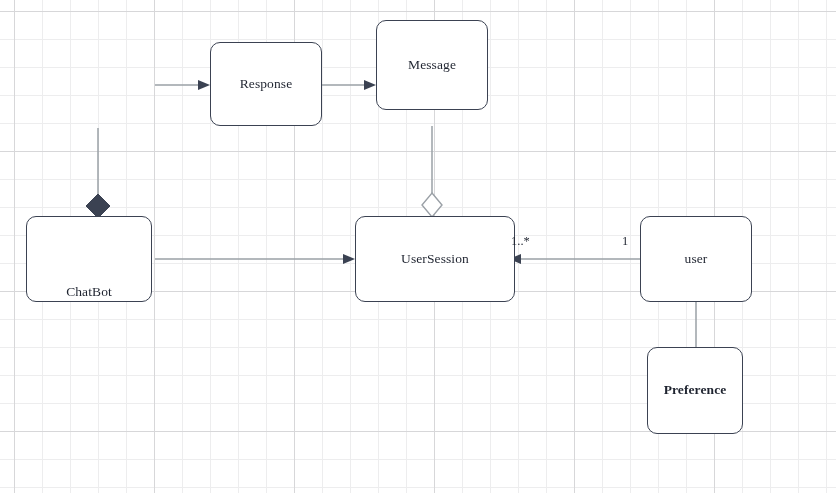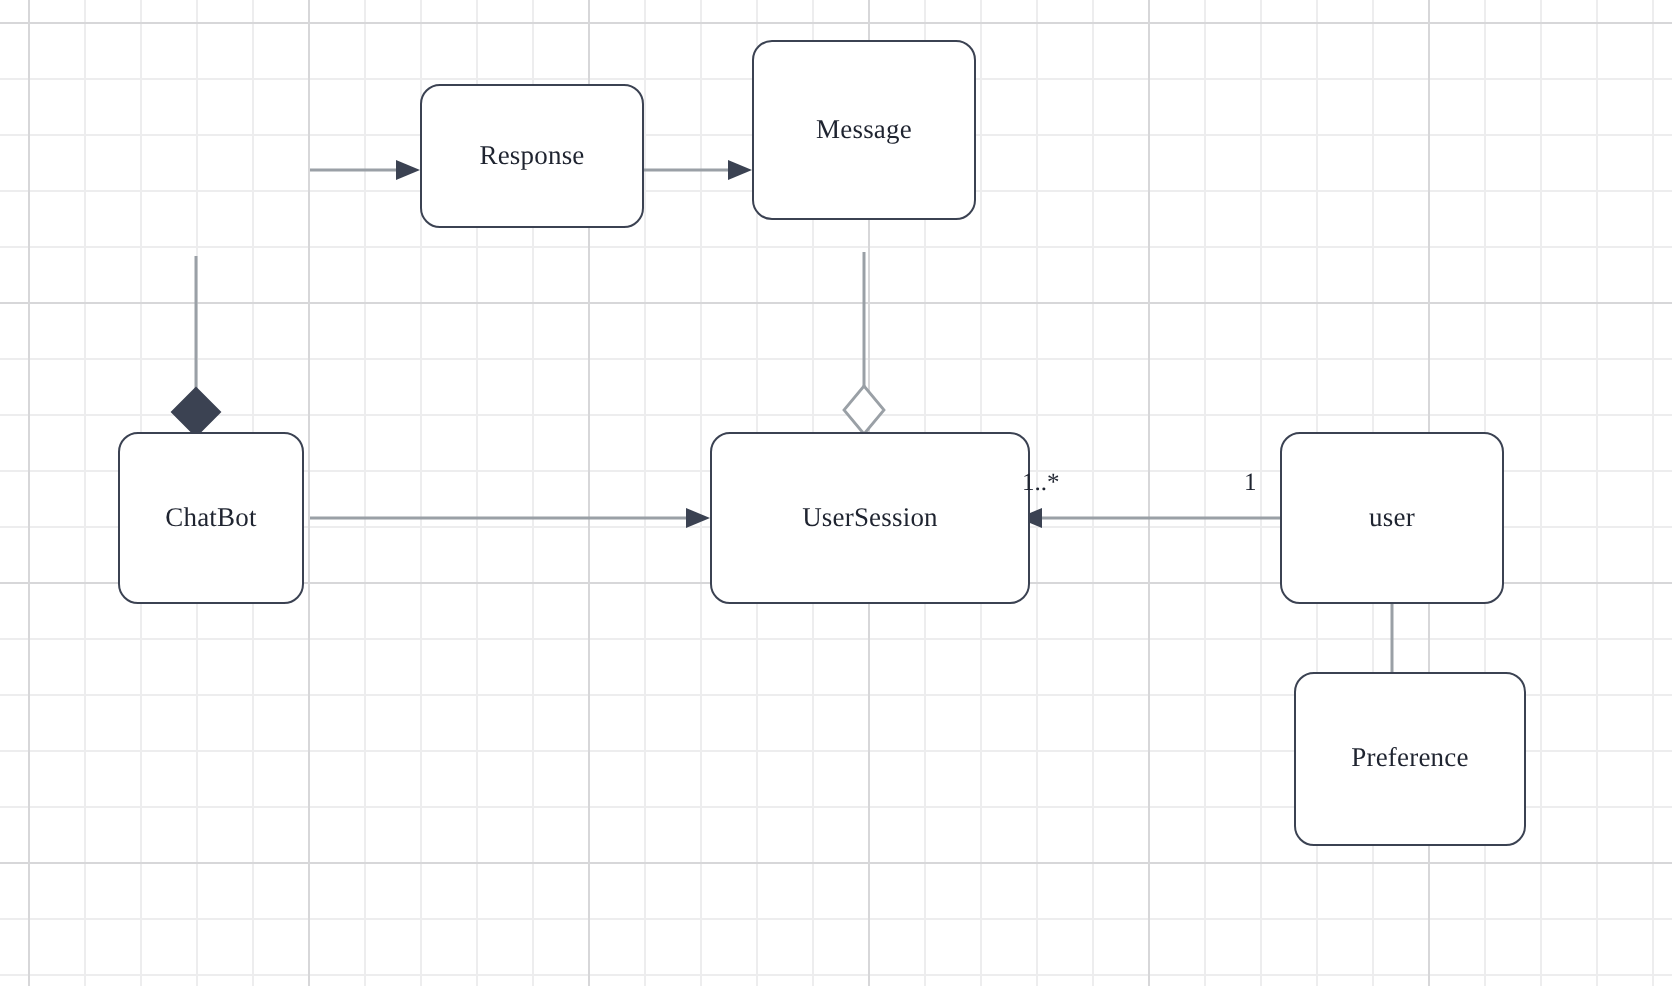--- a/index.html
+++ b/index.html
@@ -130,41 +130,41 @@
       <line class="edge-line" x1="640" y1="259" x2="519" y2="259"></line>
       <polygon class="arrow-head" points="509,259 521,254 521,264"></polygon>
     </g>
 
     <g>
       <line class="edge-line" x1="696" y1="302" x2="696" y2="347"></line>
     </g>
   </svg>
 
 
-  <div class="node" style="left:210px; top:42px; width:112px; height:72px;">
+  <div class="node" style="left:210px; top:42px; width:112px; height:84px;">
     <span class="node-label">Response</span>
   </div>
 
   <div class="node" style="left:376px; top:20px; width:112px; height:90px;">
     <span class="node-label">Message</span>
   </div>
 
-  <div class="node" style="left:59px; top:216px; width:93px; height:86px;">
+  <div class="node" style="left:26px; top:216px; width:126px; height:86px;align-items:flex-end;">
     <span class="node-label">ChatBot</span>
   </div>
 
   <div class="node" style="left:355px; top:216px; width:160px; height:86px;">
     <span class="node-label">UserSession</span>
   </div>
 
   <div class="node" style="left:640px; top:216px; width:112px; height:86px;">
     <span class="node-label">user</span>
   </div>
 
-  <div class="node" style="left:647px; top:336px; width:116px; height:87px;">
+  <div class="node" style="left:647px; top:347px; width:96px; height:87px;font-weight:bold;">
     <span class="node-label">Preference</span>
   </div>
 
   <span class="mult-label" style="left:511px; top:235px;">1..*</span>
 
   <span class="mult-label" style="left:622px; top:235px;">1</span>
 
 </div>
 
 </body></html>

